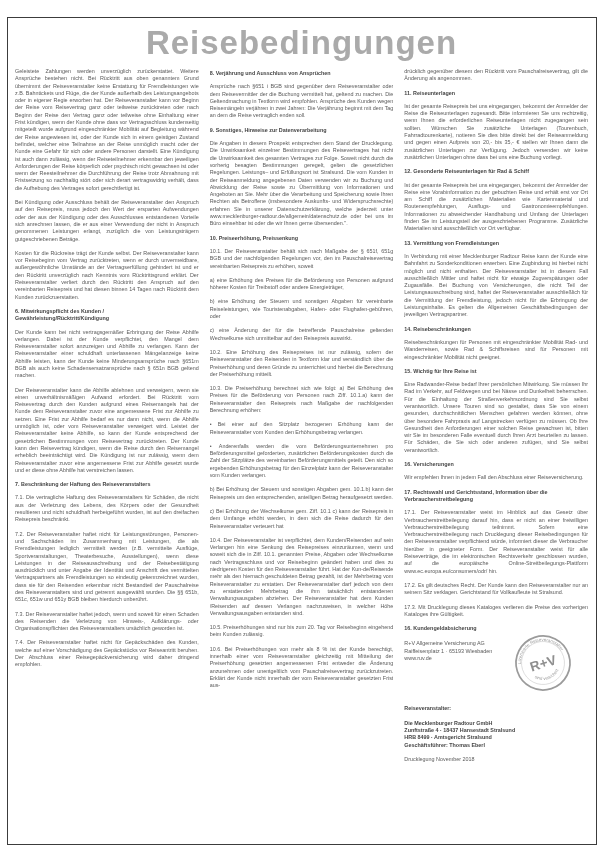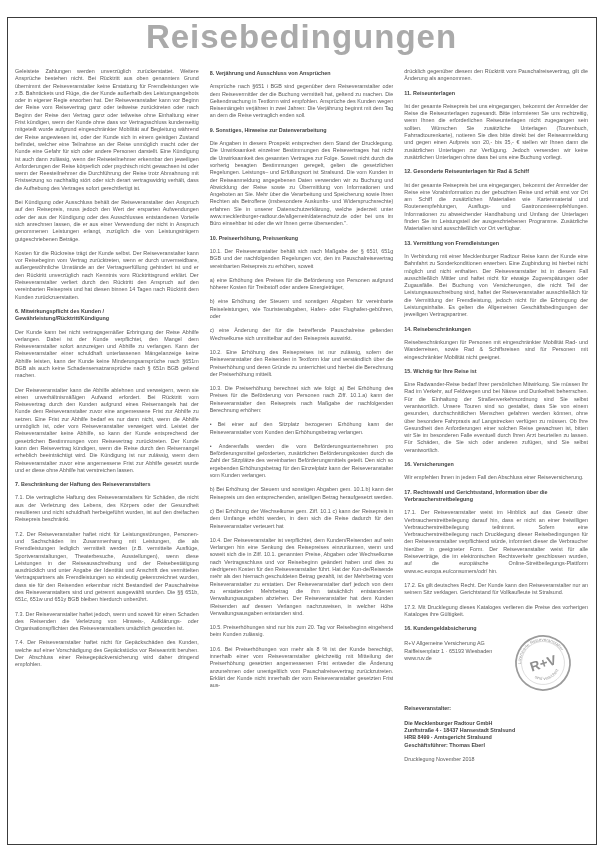--- a/index.html
+++ b/index.html
@@ -1,21 +1,21 @@
 <!DOCTYPE html>
 <html lang="de"><head>
 <meta charset="utf-8">
 <style>
   html,body{margin:0;padding:0;}
   body{width:603px;height:850px;background:#ffffff;overflow:hidden;
        font-family:"Liberation Sans","DejaVu Sans",sans-serif;}
   .page{position:relative;width:603px;height:850px;background:#ffffff;}
   .frame{position:absolute;left:7px;top:17px;width:588px;height:826px;
          border:1px solid #3c3c3c;pointer-events:none;}
-  .title{position:absolute;left:0;top:18px;width:603px;text-align:center;
+  .title{position:absolute;left:0;top:24px;width:603px;text-align:center;
          font-size:33px;font-weight:bold;letter-spacing:1px;color:#aaaaaa;}
   .cols{position:absolute;left:15px;top:68px;width:573px;height:770px;
         display:flex;gap:11px;}
   .col{flex:1 1 0;overflow:hidden;color:#5a5a5a;font-size:5.4px;
        line-height:7.3px;text-align:justify;}
   .col .p{margin:0 0 7px 0;}
   .col .h{font-weight:bold;color:#454545;margin:2px 0 6px 0;text-align:left;}
   .col .bl{font-weight:bold;color:#454545;text-align:left;}
   .sealrow{display:flex;align-items:flex-start;justify-content:space-between;
            margin:0 14px 7px 0;min-height:60px;}

